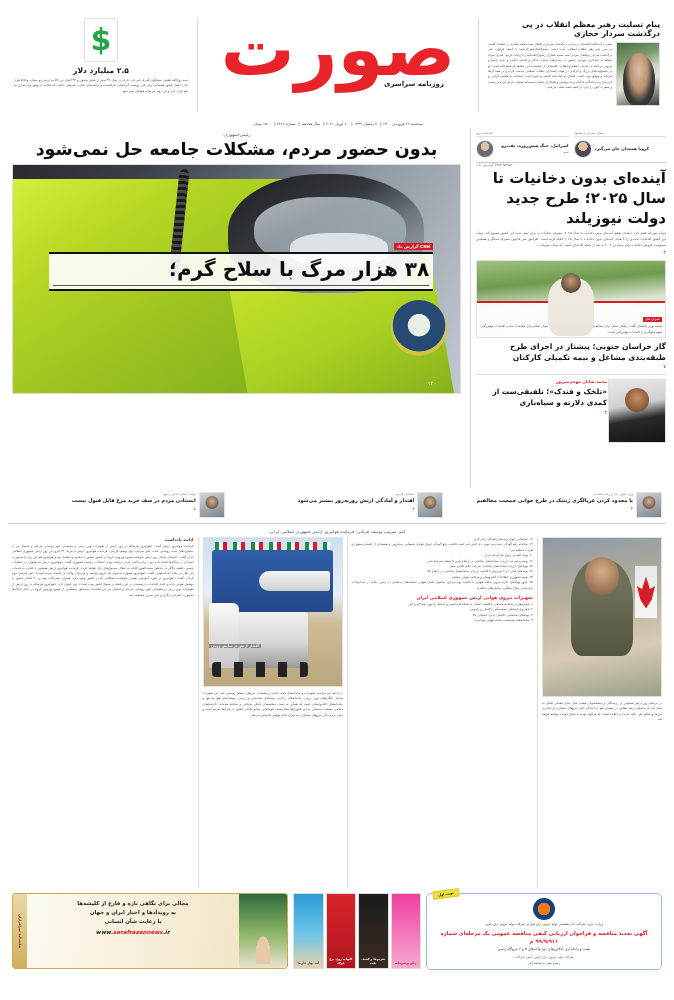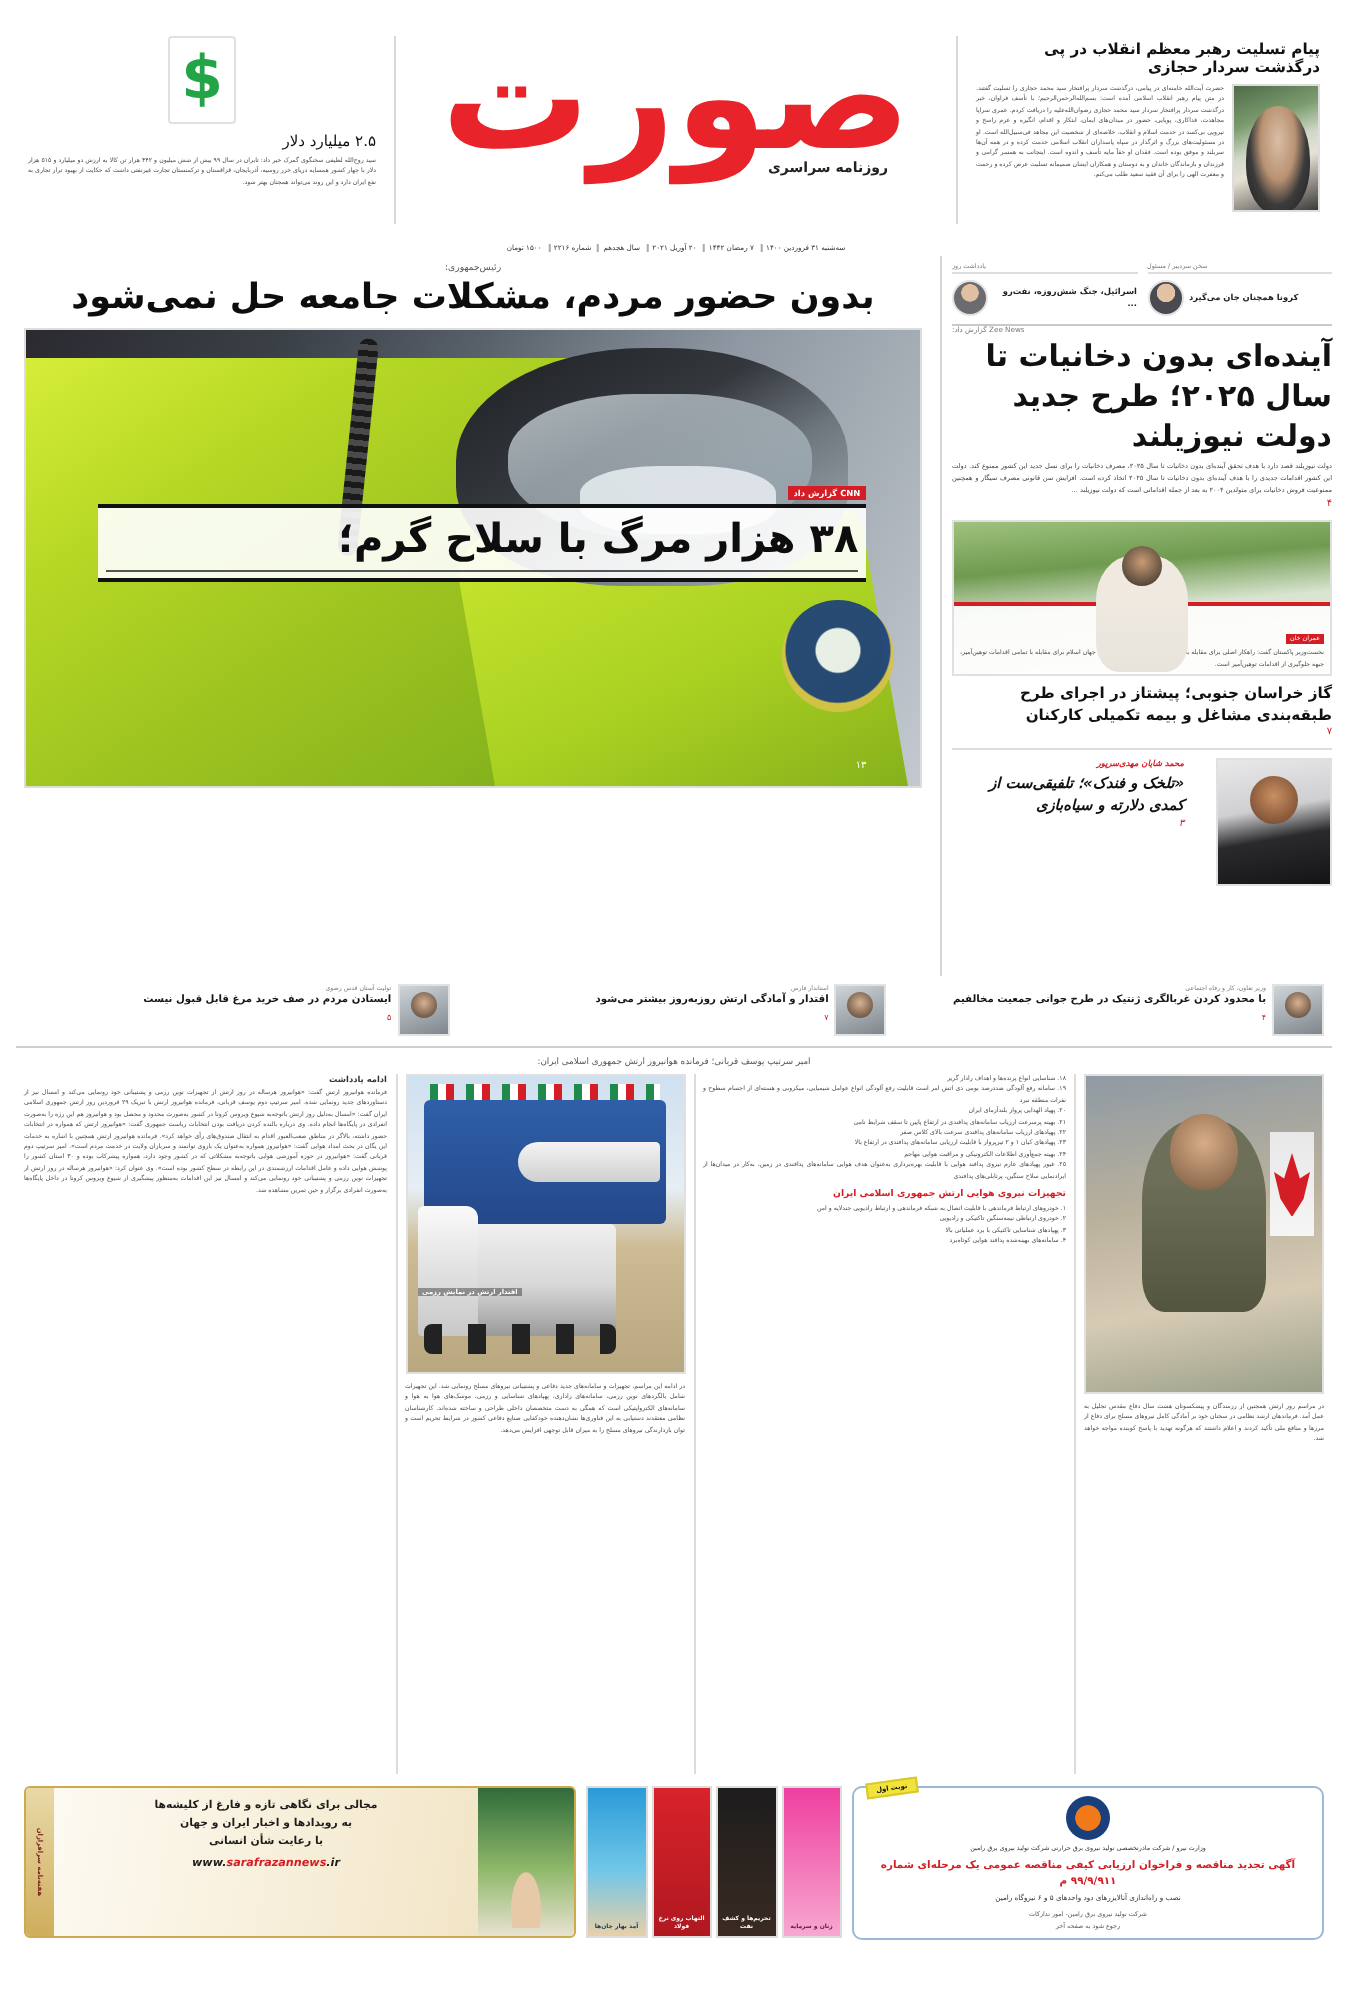--- a/index.html
+++ b/index.html
@@ -25,21 +25,21 @@
   .mh-right:after{content:"";position:absolute;left:0;top:6px;bottom:16px;width:1px;background:#d8d8d8;}
   .mh-mid { flex:1; position:relative; }
   .mh-left { width:190px; padding:6px 10px 0 6px; position:relative; }
   .mh-left:before{content:"";position:absolute;right:0;top:6px;bottom:16px;width:1px;background:#d8d8d8;}
 
   .dollar-box{
     width:34px;height:44px;border:1px solid #e0e0e0;border-radius:2px;
     margin:0 auto 4px auto;display:flex;align-items:center;justify-content:center;background:#fff;
   }
   .dollar-glyph{font-size:30px;color:#22a447;font-weight:bold;line-height:1;font-family:"DejaVu Sans",sans-serif;}
-  .dollar-title{font-size:7.5px;font-weight:normal;text-align:right;margin-bottom:3px;color:#111;}
+  .dollar-title{font-size:7.5px;font-weight:bold;text-align:center;margin-bottom:3px;color:#111;}
 
   .lead-title{font-size:7.6px;font-weight:bold;color:#111;margin-bottom:4px;text-align:right;letter-spacing:-.1px;}
   .lead-body{display:flex;gap:4px;}
   .leader-photo{
     width:44px;height:64px;flex:0 0 44px;border:1px solid #ddd;
     background:linear-gradient(160deg,#4f6b4a 0%,#7b9c6e 28%,#cfd8c8 48%,#e8e2d6 62%,#3a3a38 100%);
     position:relative;overflow:hidden;
   }
   .leader-photo:after{
     content:"";position:absolute;left:6px;top:10px;width:32px;height:54px;border-radius:50% 50% 45% 45%;
@@ -82,21 +82,21 @@
   .ph-khan{height:78px;background:linear-gradient(175deg,#9fc27e 0%,#6f9a4f 30%,#d8e4cf 55%,#f1efe8 100%);}
   .ph-khan:after{content:"";position:absolute;left:50%;top:22%;transform:translateX(-50%);
     width:46px;height:58px;border-radius:38% 38% 25% 25%;background:linear-gradient(180deg,#efe9e0 35%,#e8e4dc 100%);}
   .ph-khan:before{content:"";position:absolute;left:50%;top:16%;transform:translateX(-50%);
     width:20px;height:20px;border-radius:50%;background:radial-gradient(circle at 50% 40%,#c99c74,#2f2a26);z-index:2;}
   .cap-red{position:absolute;bottom:0;right:0;left:0;background:rgba(255,255,255,.88);padding:2px 3px;border-top:2px solid #d41d25;}
   .cap-tag{display:inline-block;background:#d41d25;color:#fff;font-size:3.2px;padding:.5px 2px;margin-bottom:1px;}
 
   .art2-h{font-size:7.6px;font-weight:bold;line-height:1.4;color:#111;}
 
-  .promo{display:flex;gap:16px;align-items:stretch;margin-top:4px;border-top:1px solid #ddd;padding-top:4px;font-style:italic;}
+  .promo{display:flex;gap:1px;align-items:stretch;margin-top:4px;border-top:1px solid #ddd;padding-top:4px;}
   .promo-img{width:58px;flex:0 0 58px;height:64px;border:1px solid #e0e0e0;
     background:linear-gradient(170deg,#e9e9ea 0%,#cfcfd2 40%,#2a2a2c 62%,#141416 100%);position:relative;overflow:hidden;}
   .promo-img:after{content:"";position:absolute;left:50%;top:12%;transform:translateX(-50%);
     width:24px;height:24px;border-radius:50%;background:radial-gradient(circle at 50% 42%,#c98f62,#6a3f28);}
   .promo-txt{flex:1;text-align:right;}
   .promo-name{font-size:4.2px;font-weight:bold;color:#d41d25;margin-bottom:3px;}
   .promo-h{font-size:7.4px;font-weight:bold;line-height:1.45;color:#111;}
 
   
   .main-kick{font-size:4.6px;color:#555;text-align:center;margin:4px 0 2px;}

